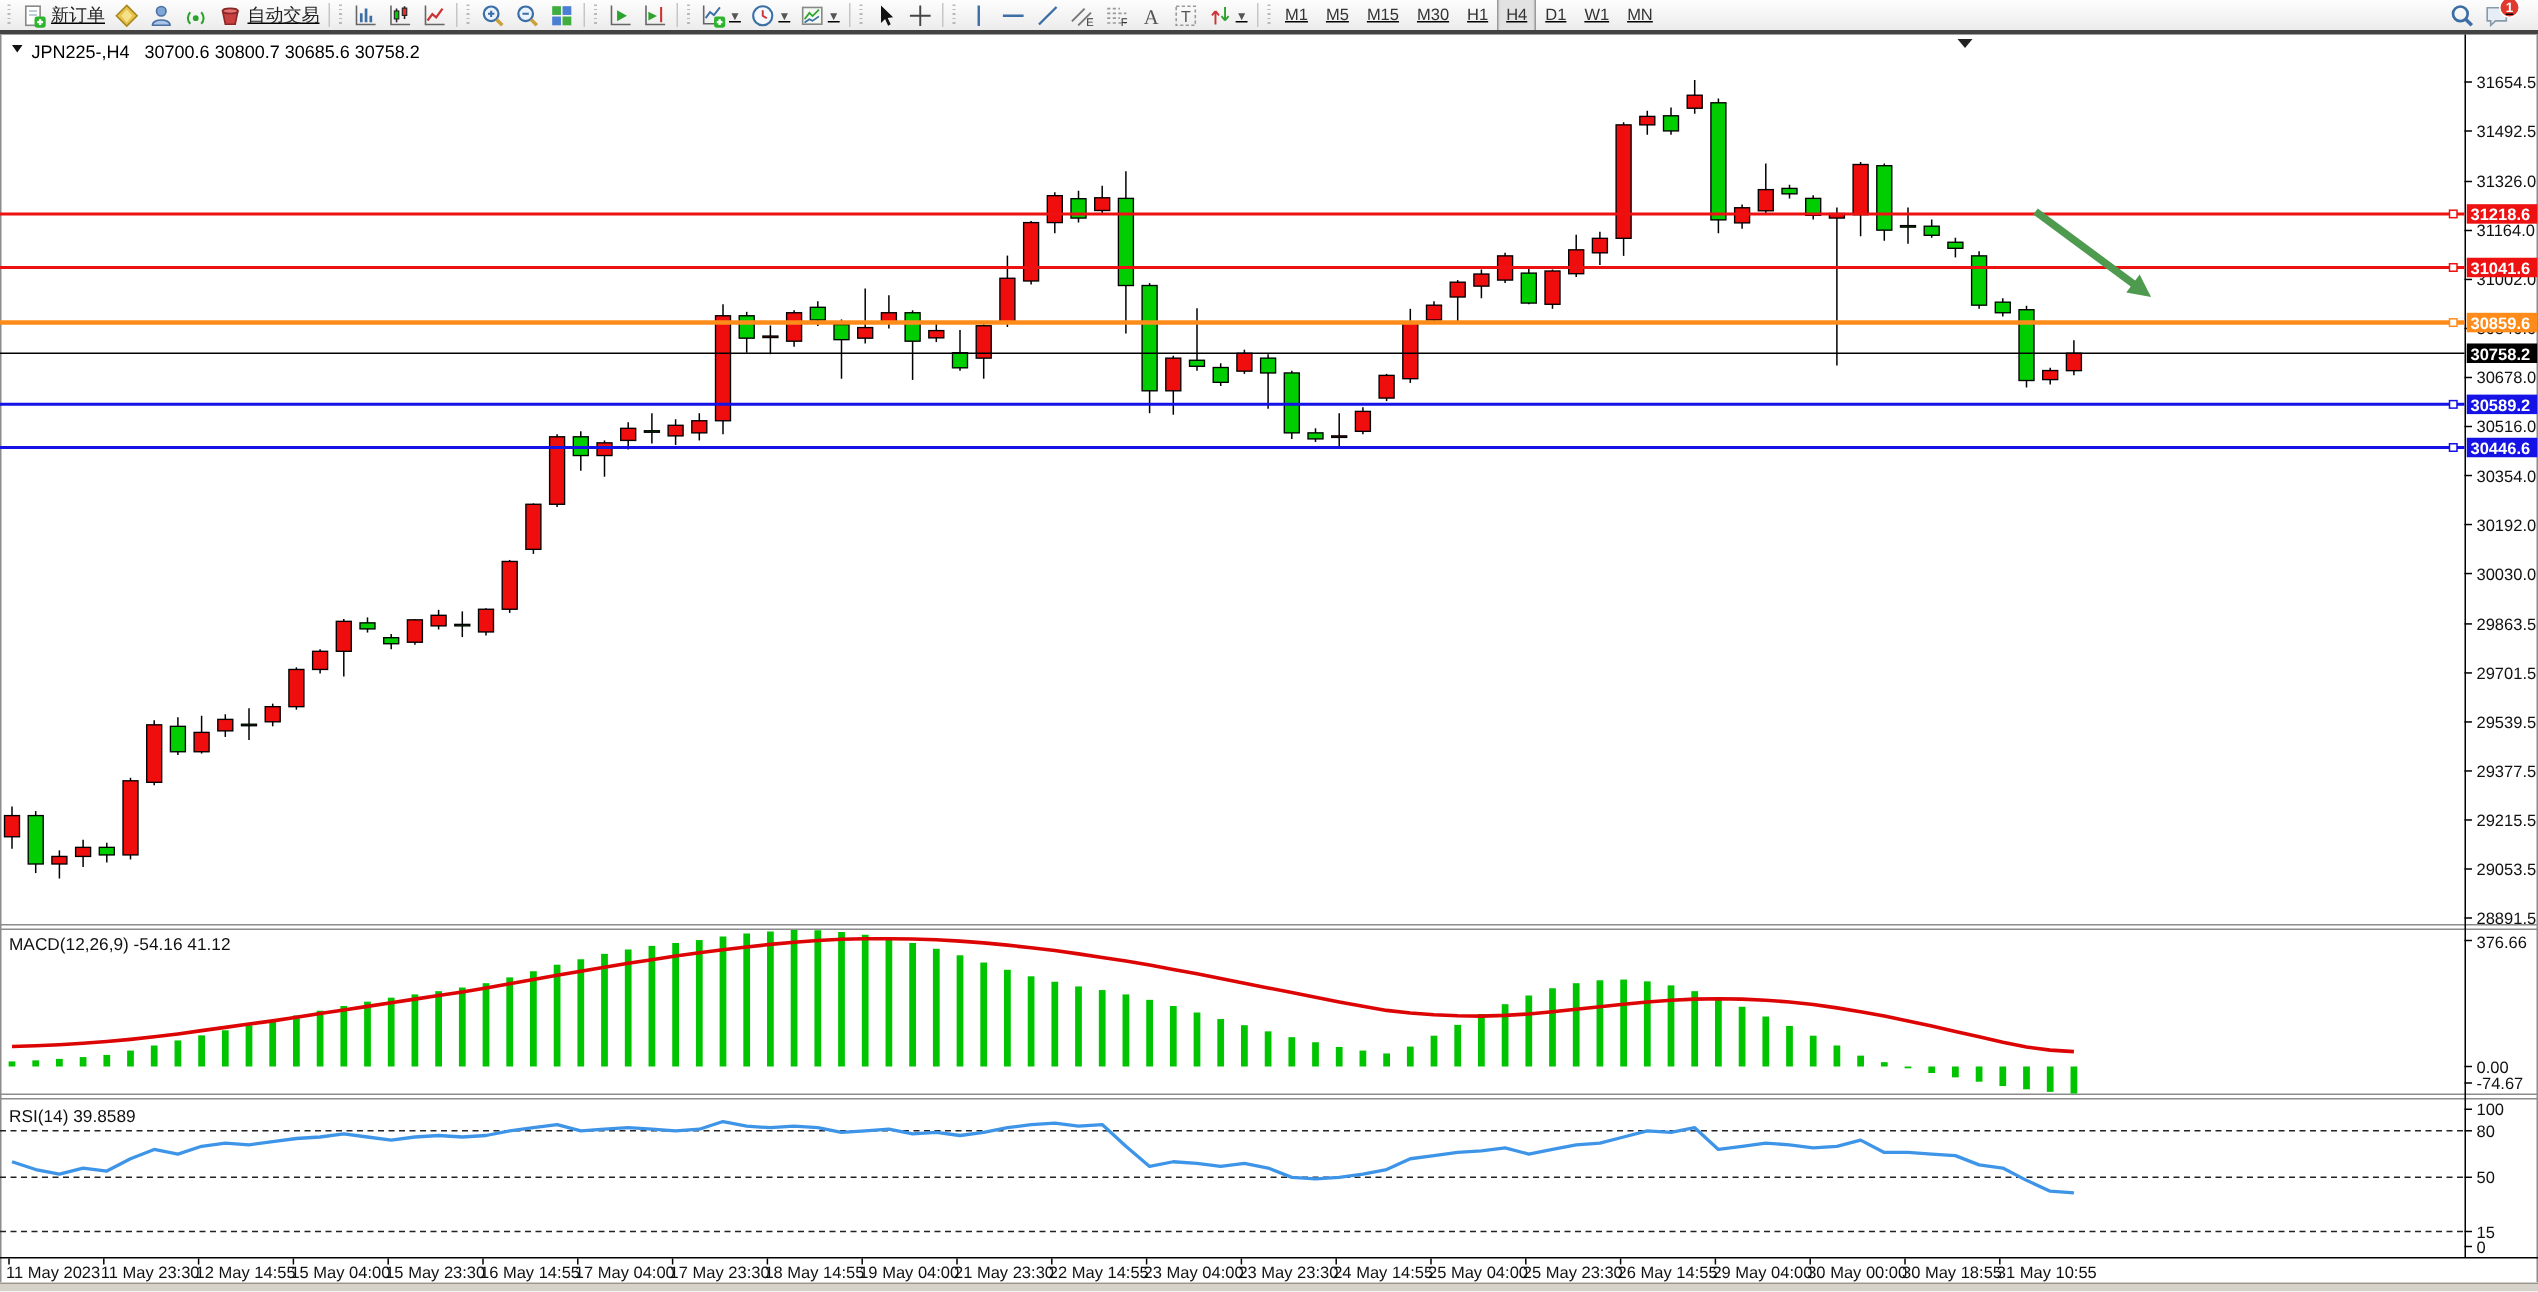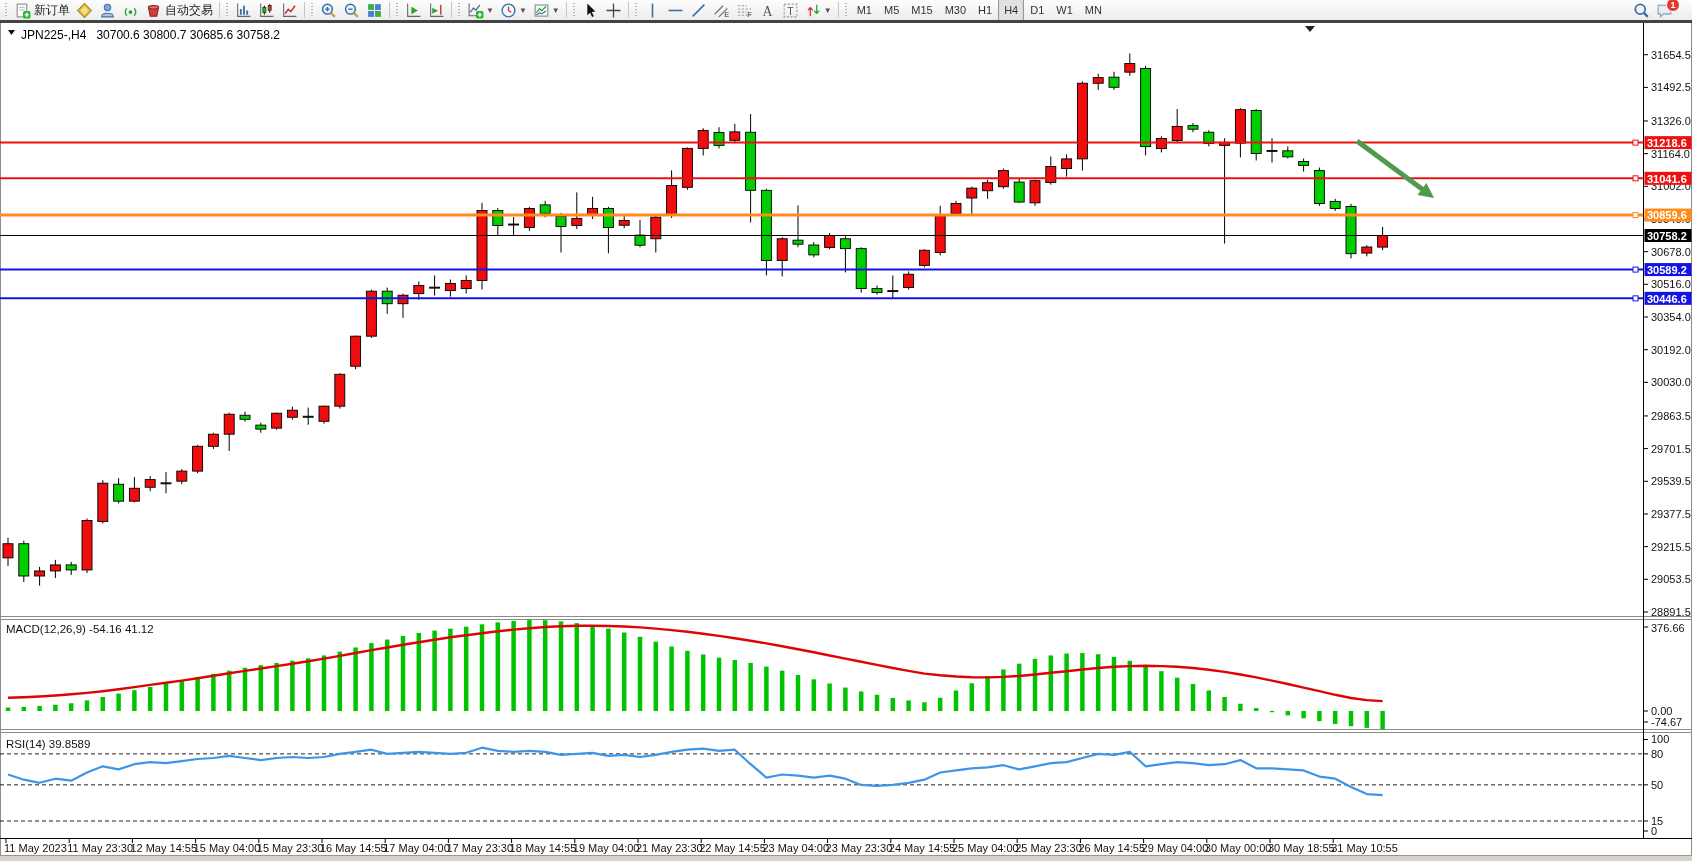--- a/index.html
+++ b/index.html
@@ -1,18 +1,18 @@
 <!DOCTYPE html>
 <html><head>
 <meta charset="utf-8">
 <style>
   html,body{margin:0;padding:0;width:1692px;height:861px;overflow:hidden;background:#fff;
     font-family:"Liberation Sans",sans-serif;}
   #toolbar{height:20px;background:linear-gradient(#fdfdfd,#ececec);display:flex;align-items:center;
-    padding:0 2px;box-sizing:border-box;white-space:nowrap;}
+    padding:0 2px;box-sizing:border-box;white-space:nowrap;text-decoration:underline;}
   .tb-handle{width:5px;height:15px;margin:0 2px;
     background-image:repeating-linear-gradient(#b9b9b9 0 1px,transparent 1px 3px);
     background-size:2px 100%;background-repeat:no-repeat;background-position:1px 0;}
   .tb-sep{width:1px;height:16px;background:#c6c6c6;margin:0 3px;}
   .tb-btn{display:inline-flex;align-items:center;height:18px;padding:0 2px;border:1px solid transparent;
     border-radius:2px;font-size:12px;color:#222;cursor:default;}
   .tb-btn svg{display:block;}
   .tb-btn .lbl{margin-left:3px;}
   .tb-btn .dd{font-size:8px;color:#555;margin-left:2px;}
   .tf-btn{display:inline-flex;align-items:center;justify-content:center;height:17px;padding:15px 5px;

